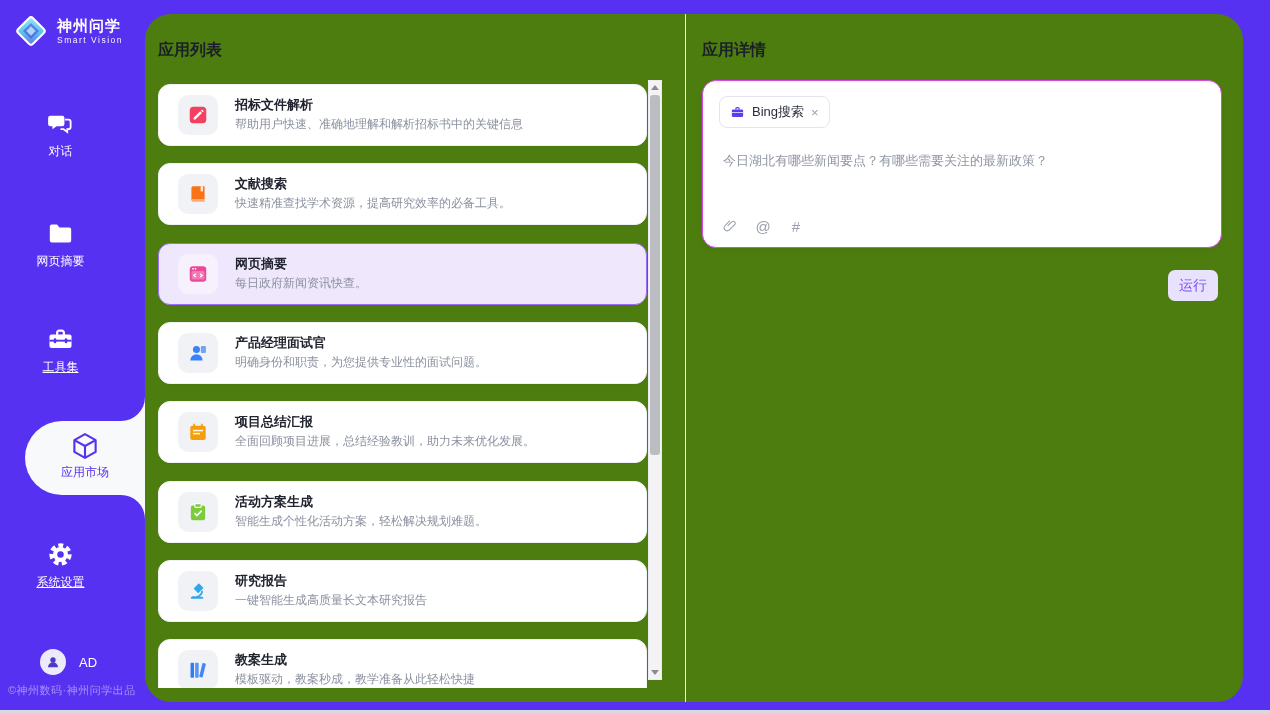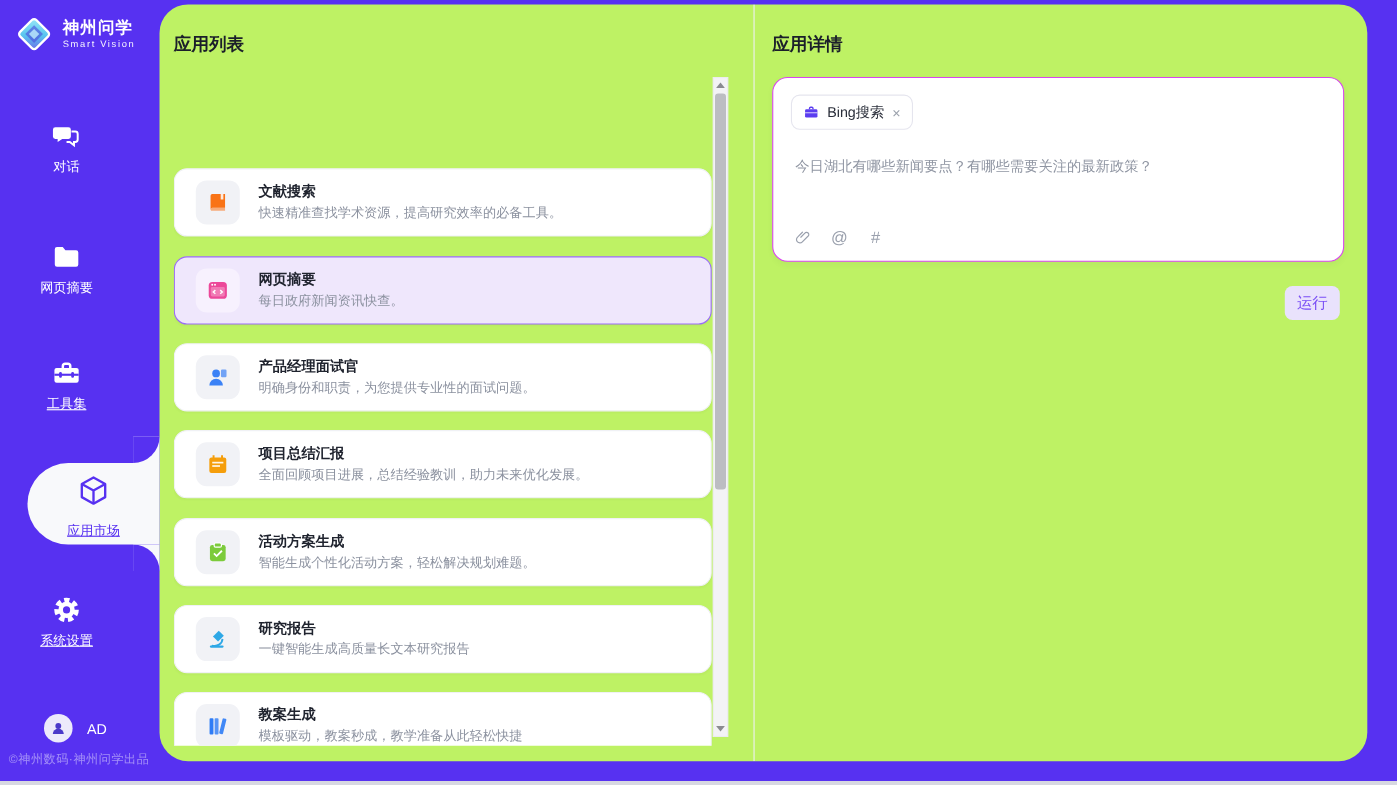--- a/index.html
+++ b/index.html
@@ -26,30 +26,30 @@
 
   
   .side-tab{position:absolute;left:25px;top:421px;width:120px;height:74px;background:#f8f9fb;border-radius:37px 0 0 37px;z-index:2;text-align:center;cursor:pointer;}
   .notch{position:absolute;left:121px;width:24px;height:24px;background:#f8f9fb;z-index:1;}
   .notch.top{top:397px;}
   .notch.bottom{top:495px;}
   .notch::after{content:'';position:absolute;inset:0;background:#5731F1;}
   .notch.top::after{border-bottom-right-radius:100%;}
   .notch.bottom::after{border-top-right-radius:100%;}
   .side-tab .nav-ico{margin-top:10px;width:30px;height:30px;}
-  .side-tab .nav-label{color:#5731F1;margin-top:13px;text-decoration:underline;}
+  .side-tab .nav-label{color:#5731F1;margin-top:3px;}
 
   .user-row{position:absolute;left:40px;top:649px;display:flex;align-items:center;gap:13px;cursor:pointer;}
   .avatar{width:26px;height:26px;border-radius:50%;background:#eceafb;display:flex;align-items:center;justify-content:center;}
   .avatar svg{width:16px;height:16px;}
   .user-name{font-size:13px;color:#fff;}
   .side-footer{position:absolute;left:8px;top:683px;width:138px;font-size:11px;color:rgba(255,255,255,.45);letter-spacing:.5px;}
 
   
-  .panel{position:absolute;left:145px;top:4px;width:1098px;height:688px;background:#bef264;border-radius:26px;overflow:hidden;}
+  .panel{position:absolute;left:145px;top:14px;width:1098px;height:688px;background:#4d7c0f;border-radius:26px;overflow:hidden;}
   .panel-divider{position:absolute;left:540px;top:0;bottom:0;width:1px;background:#eef0f4;}
   .section-title{position:absolute;top:26px;font-size:16px;font-weight:bold;color:#1b1f2a;}
   .title-list{left:13px;}
   .title-detail{left:557px;}
 
   
   .app-list{position:absolute;left:13px;top:70px;width:490px;height:604px;overflow:hidden;}
   .app-card{position:absolute;left:0;width:487px;height:60px;background:#ffffff;border:1px solid #f0f1f5;border-radius:12px;cursor:pointer;box-shadow:0 1px 2px rgba(20,20,45,.03);}
   .app-card.selected{background:#efe7fc;border:1.5px solid #9b6cf8;}
   .app-ico-box{position:absolute;left:19px;top:10px;width:40px;height:40px;border-radius:10px;background:#f1f2f6;display:flex;align-items:center;justify-content:center;}
@@ -162,20 +162,31 @@
     </div>
     <div class="side-footer">©神州数码·神州问学出品</div>
   </div>
 
   <div class="panel">
     <div class="panel-divider"></div>
     <div class="section-title title-list">应用列表</div>
     <div class="section-title title-detail">应用详情</div>
 
     <div class="app-list" id="app-list">
+        <div class="app-card" style="top: 0px;">
+    <span class="app-ico-box" style="color: rgb(244, 63, 94);">
+            <svg viewBox="0 0 20 20">
+              <rect x="2.5" y="2.5" width="15" height="15" rx="3.5" fill="currentColor"></rect>
+              <path d="M6 12.6V14.2h1.6l6-6-1.6-1.6z" fill="#fff"></path>
+              <path d="M12.7 5.9l1.6 1.6 1-1-1.6-1.6z" fill="#fff"></path>
+            </svg>
+          </span>
+    <span class="app-title">招标文件解析</span>
+    <span class="app-desc">帮助用户快速、准确地理解和解析招标书中的关键信息</span>
+  </div>
         <div class="app-card" style="top: 79.3px;">
     <span class="app-ico-box" style="color: rgb(249, 115, 22);">
             <svg viewBox="0 0 20 20">
               <path d="M4 4.5A1.5 1.5 0 015.5 3H16v11.5H5.5A1.5 1.5 0 004 16z" fill="currentColor"></path>
               <path d="M4 16a1.5 1.5 0 011.5-1.5H16V17H5.5A1.5 1.5 0 014 16z" fill="currentColor" opacity=".55"></path>
               <rect x="12.4" y="3" width="2.2" height="4.6" fill="#fff" opacity=".85"></rect>
             </svg>
           </span>
     <span class="app-title">文献搜索</span>
     <span class="app-desc">快速精准查找学术资源，提高研究效率的必备工具。</span>

